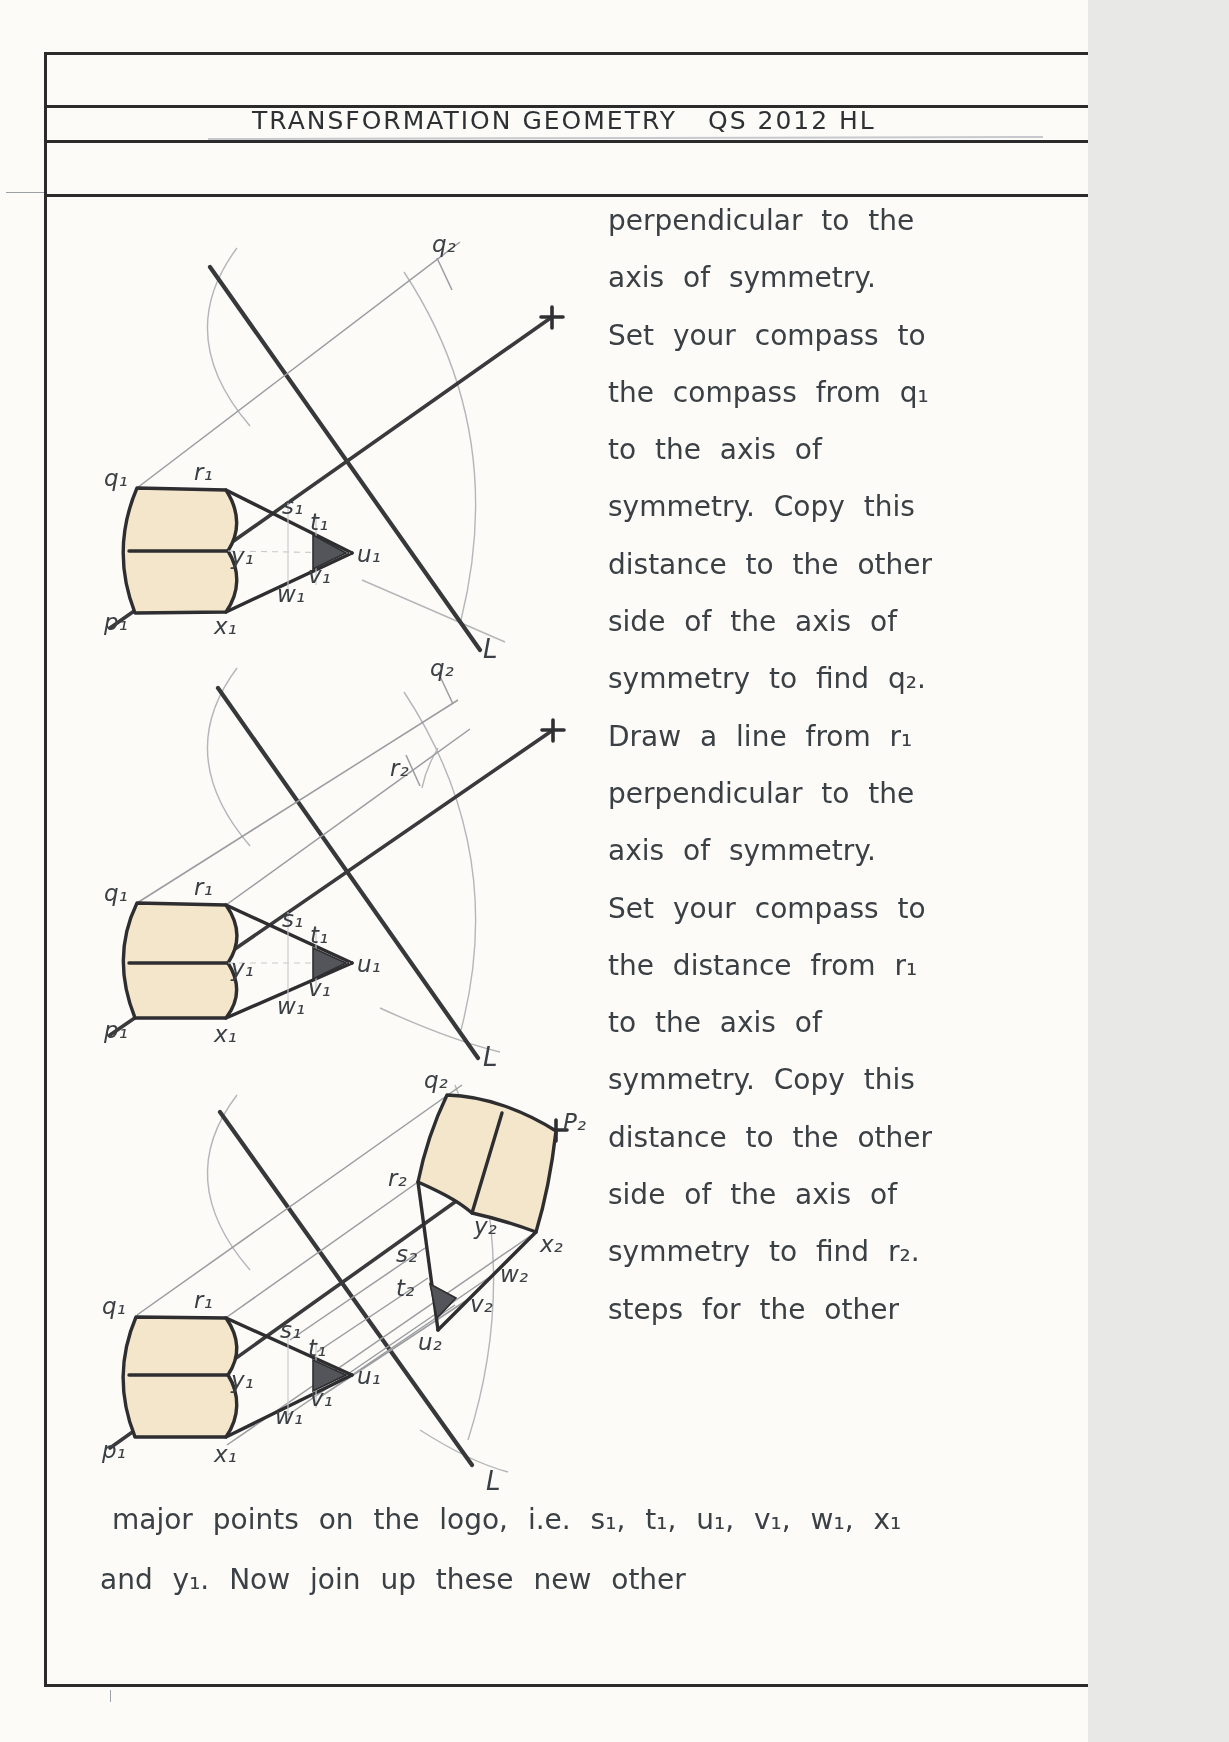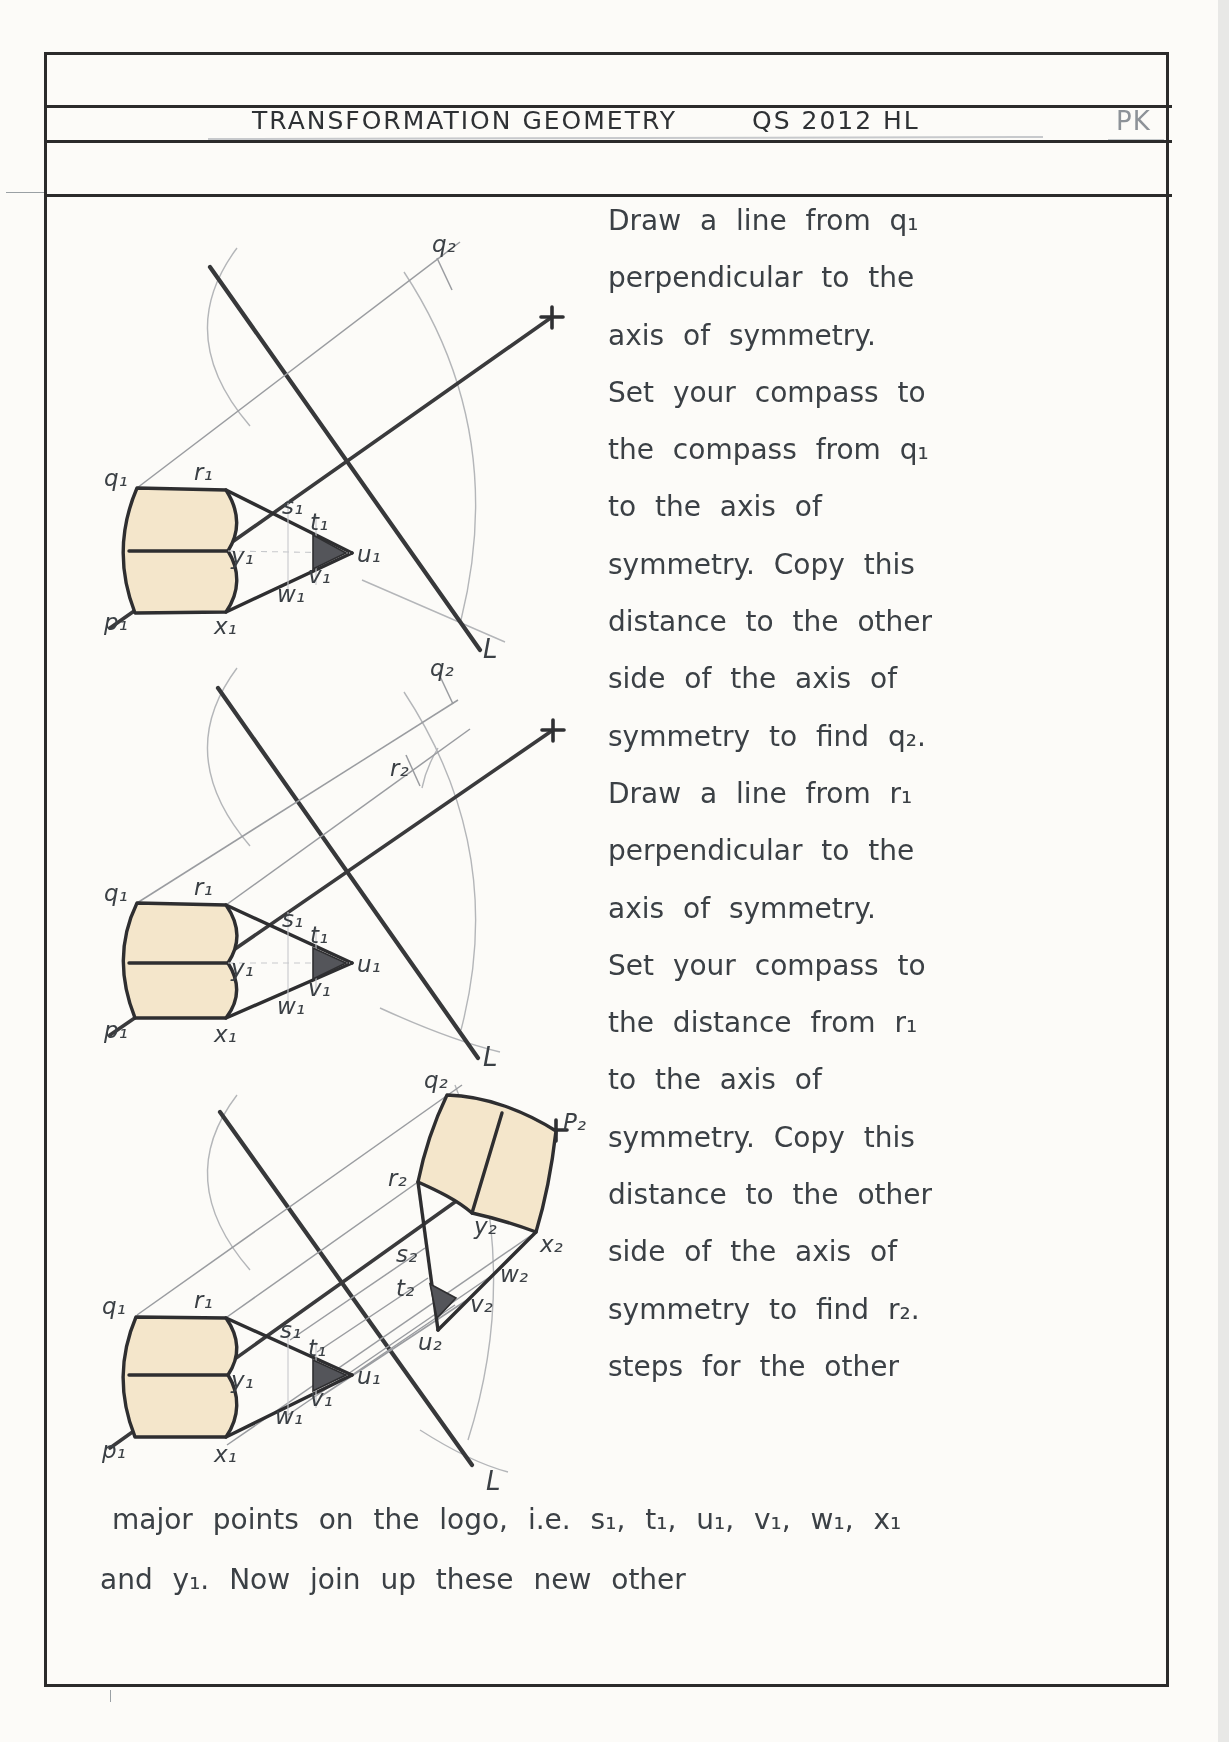--- a/index.html
+++ b/index.html
@@ -3,21 +3,21 @@
 <meta charset="utf-8">
 <style>
   :root{
     --ink:#3b4045; --ink-strong:#2e3134; --frame:#2b2b2b;
     --pencil-fill:#f4e6cb; --tip-fill:#54555a; --outline:#2e2e30;
     --construction:#9a9ca0; --arc:#b4b6b9; --faint:#c7c9cc; --light-ink:#8d9298;
     --paper:#fcfbf8;
   }
   html,body{margin:0;padding:0;}
   body{background:#e8e8e6;font-family:"DejaVu Sans",sans-serif;}
-  #canvas{position:relative;width:1218px;height:1742px;background:var(--paper);overflow:hidden;}
+  #canvas{position:relative;width:1088px;height:1742px;background:var(--paper);overflow:hidden;}
 
   .frame{position:absolute;left:44px;top:52px;width:1125px;height:1635px;
          border:3px solid var(--frame);box-sizing:border-box;background:transparent;}
   .hrule{position:absolute;left:44px;width:1128px;height:0;border-top:3px solid var(--frame);}
   .hrule.r2{top:105px;} .hrule.r3{top:140px;} .hrule.r4{top:194px;}
   .margin-tick{position:absolute;background:#9aa0a4;}
 
   .hw{color:var(--ink);font-family:"DejaVu Sans",sans-serif;}
   .title-row{position:absolute;top:104px;height:34px;line-height:34px;
              font-size:25px;letter-spacing:2px;color:var(--ink-strong);white-space:nowrap;}
@@ -50,27 +50,26 @@
 <div id="canvas">
 
   <div class="frame"></div>
   <div class="hrule r2"></div>
   <div class="hrule r3"></div>
   <div class="hrule r4"></div>
   <div class="margin-tick" style="left:6px;top:192px;width:38px;height:1px;"></div>
   <div class="margin-tick" style="left:110px;top:1690px;width:1px;height:12px;"></div>
 
   <div class="title-row hw" style="left:252px;">TRANSFORMATION GEOMETRY</div>
-  <div class="title-row hw" style="left:752px;">QS 2012 HL</div>
+  <div class="title-row hw" style="left:708px;">QS 2012 HL</div>
   <div class="title-underline"></div>
   <div class="initials">PK</div>
   <div class="initials-underline"></div>
 
   <div class="rc">
-    <div class="hw rc-line">Draw a line from q₁</div>
     <div class="hw rc-line">perpendicular to the</div>
     <div class="hw rc-line">axis of symmetry.</div>
     <div class="hw rc-line">Set your compass to</div>
     <div class="hw rc-line">the compass from q₁</div>
     <div class="hw rc-line">to the axis of</div>
     <div class="hw rc-line">symmetry. Copy this</div>
     <div class="hw rc-line">distance to the other</div>
     <div class="hw rc-line">side of the axis of</div>
     <div class="hw rc-line">symmetry to find q₂.</div>
     <div class="hw rc-line">Draw a line from r₁</div>

